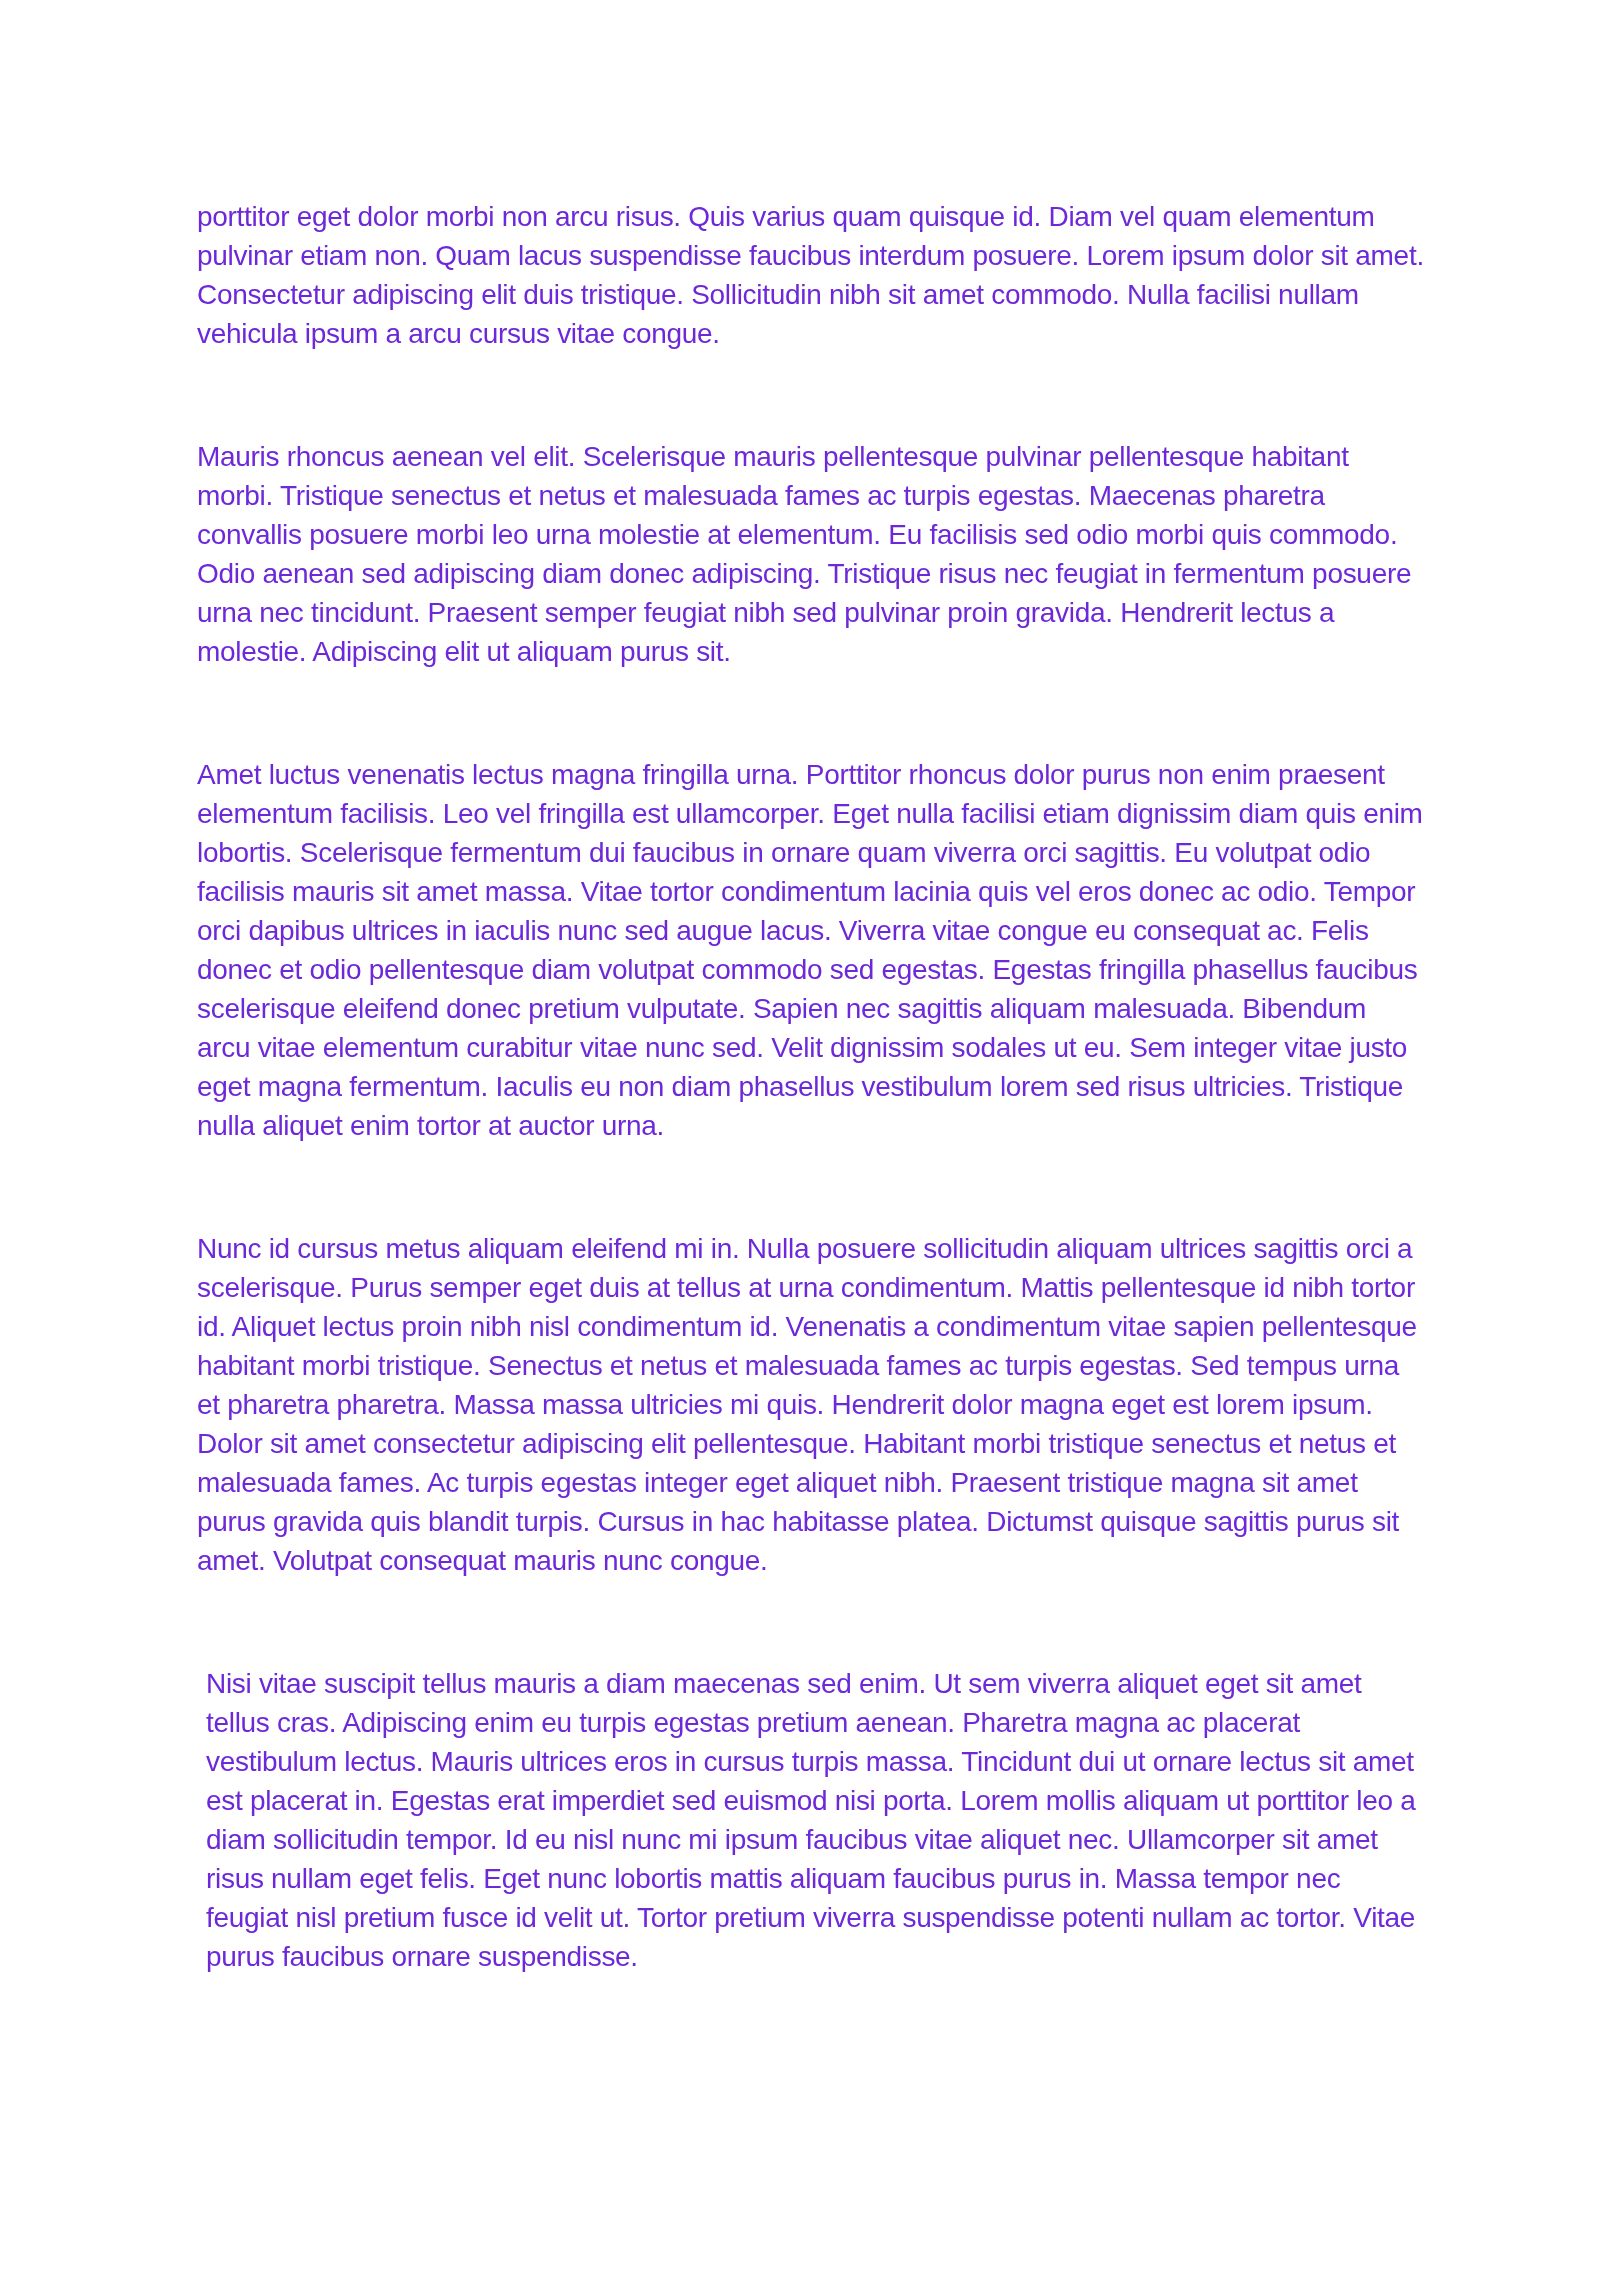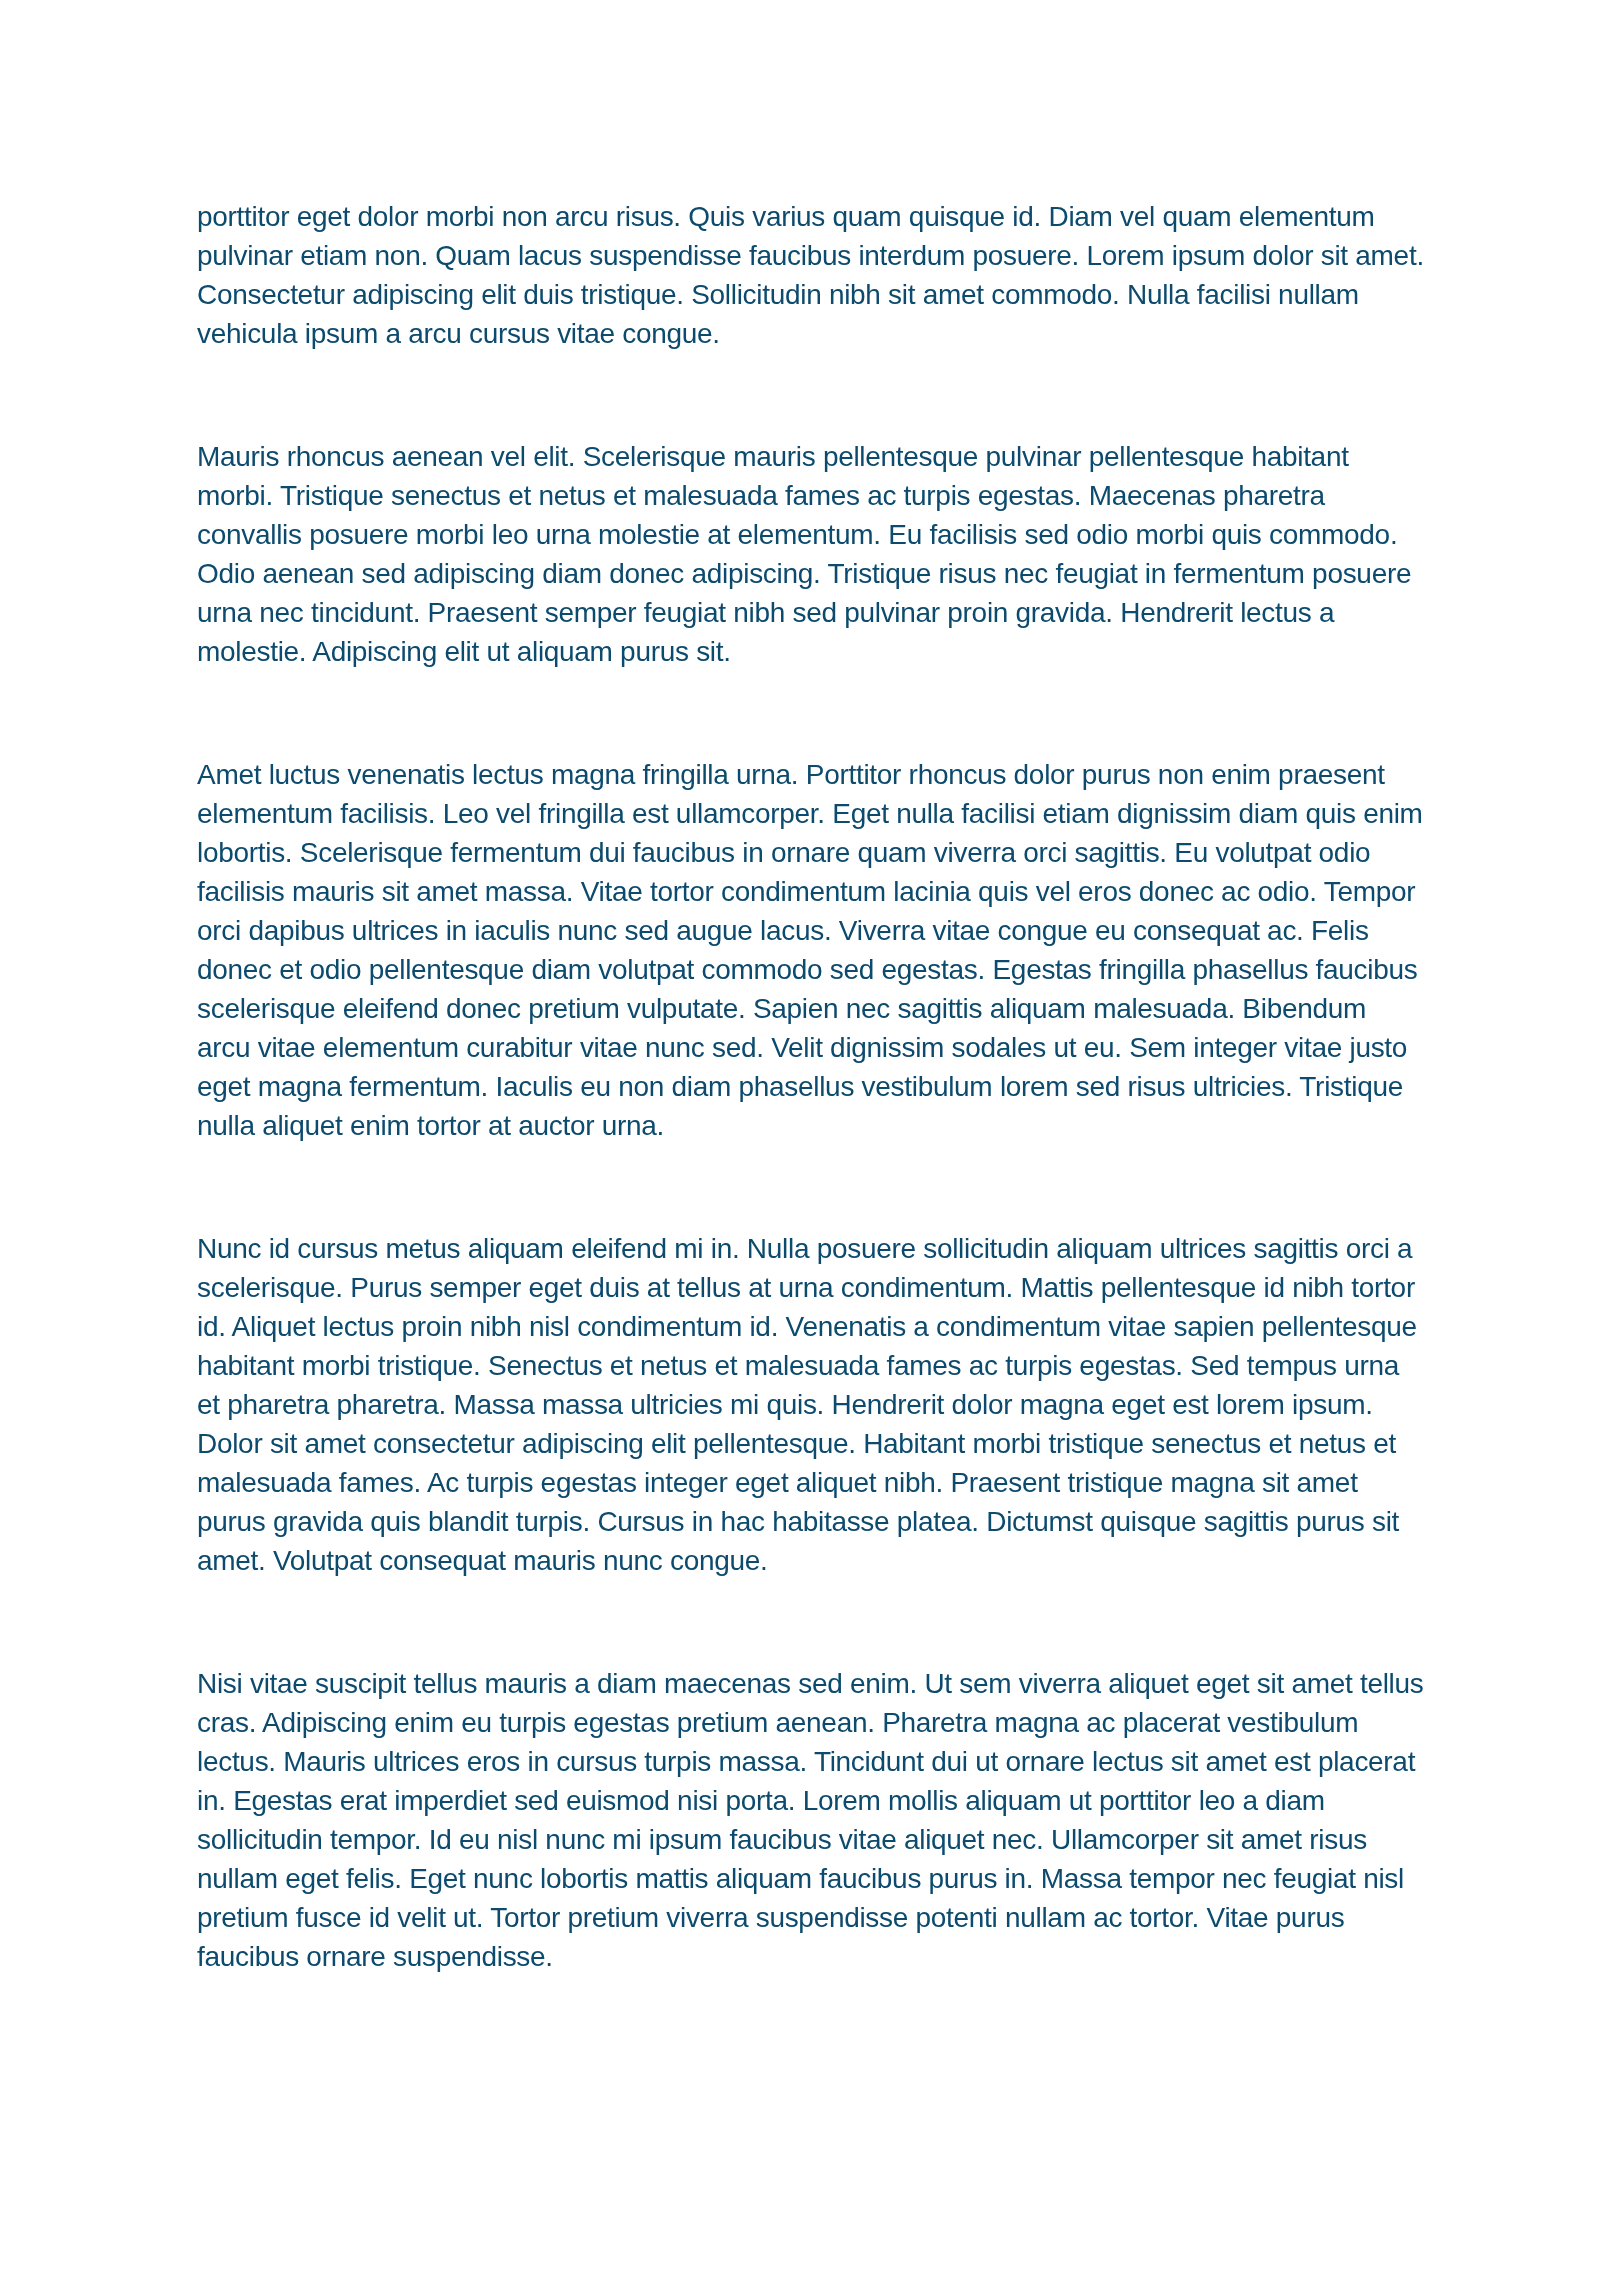--- a/index.html
+++ b/index.html
@@ -18,25 +18,26 @@
     height: 2293px;
     background: #ffffff;
     padding: 197px 197px 0 197px;
   }
   .para {
     margin: 0 0 84px 0;
     font-family: "Liberation Sans", sans-serif;
     font-size: 28px;
     line-height: 39px;
     letter-spacing: -0.3px;
-    color: #0c4a6e;
+    color: #6d28d9;
     text-align: left;
   }
   .para:last-child {
     margin-bottom: 0;
+    margin-left: 9px;
   }
 </style>
 </head>
 <body>
 
 <div class="page">
   <p class="para">porttitor eget dolor morbi non arcu risus. Quis varius quam quisque id. Diam vel quam elementum pulvinar etiam non. Quam lacus suspendisse faucibus interdum posuere. Lorem ipsum dolor sit amet. Consectetur adipiscing elit duis tristique. Sollicitudin nibh sit amet commodo. Nulla facilisi nullam vehicula ipsum a arcu cursus vitae congue.</p>
   <p class="para">Mauris rhoncus aenean vel elit. Scelerisque mauris pellentesque pulvinar pellentesque habitant morbi. Tristique senectus et netus et malesuada fames ac turpis egestas. Maecenas pharetra convallis posuere morbi leo urna molestie at elementum. Eu facilisis sed odio morbi quis commodo. Odio aenean sed adipiscing diam donec adipiscing. Tristique risus nec feugiat in fermentum posuere urna nec tincidunt. Praesent semper feugiat nibh sed pulvinar proin gravida. Hendrerit lectus a molestie. Adipiscing elit ut aliquam purus sit.</p>
   <p class="para">Amet luctus venenatis lectus magna fringilla urna. Porttitor rhoncus dolor purus non enim praesent elementum facilisis. Leo vel fringilla est ullamcorper. Eget nulla facilisi etiam dignissim diam quis enim lobortis. Scelerisque fermentum dui faucibus in ornare quam viverra orci sagittis. Eu volutpat odio facilisis mauris sit amet massa. Vitae tortor condimentum lacinia quis vel eros donec ac odio. Tempor orci dapibus ultrices in iaculis nunc sed augue lacus. Viverra vitae congue eu consequat ac. Felis donec et odio pellentesque diam volutpat commodo sed egestas. Egestas fringilla phasellus faucibus scelerisque eleifend donec pretium vulputate. Sapien nec sagittis aliquam malesuada. Bibendum arcu vitae elementum curabitur vitae nunc sed. Velit dignissim sodales ut eu. Sem integer vitae justo eget magna fermentum. Iaculis eu non diam phasellus vestibulum lorem sed risus ultricies. Tristique nulla aliquet enim tortor at auctor urna.</p>
   <p class="para">Nunc id cursus metus aliquam eleifend mi in. Nulla posuere sollicitudin aliquam ultrices sagittis orci a scelerisque. Purus semper eget duis at tellus at urna condimentum. Mattis pellentesque id nibh tortor id. Aliquet lectus proin nibh nisl condimentum id. Venenatis a condimentum vitae sapien pellentesque habitant morbi tristique. Senectus et netus et malesuada fames ac turpis egestas. Sed tempus urna et pharetra pharetra. Massa massa ultricies mi quis. Hendrerit dolor magna eget est lorem ipsum. Dolor sit amet consectetur adipiscing elit pellentesque. Habitant morbi tristique senectus et netus et malesuada fames. Ac turpis egestas integer eget aliquet nibh. Praesent tristique magna sit amet purus gravida quis blandit turpis. Cursus in hac habitasse platea. Dictumst quisque sagittis purus sit amet. Volutpat consequat mauris nunc congue.</p>

